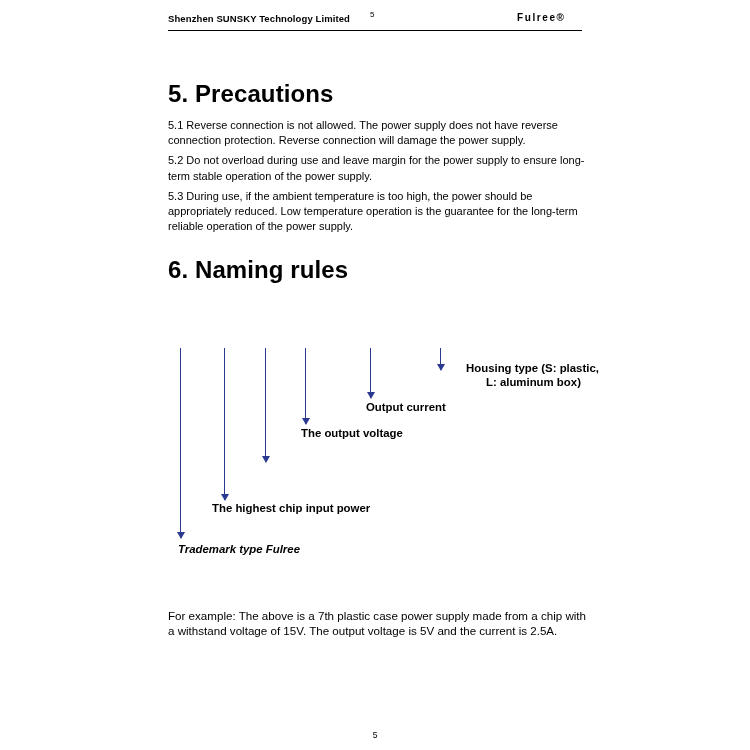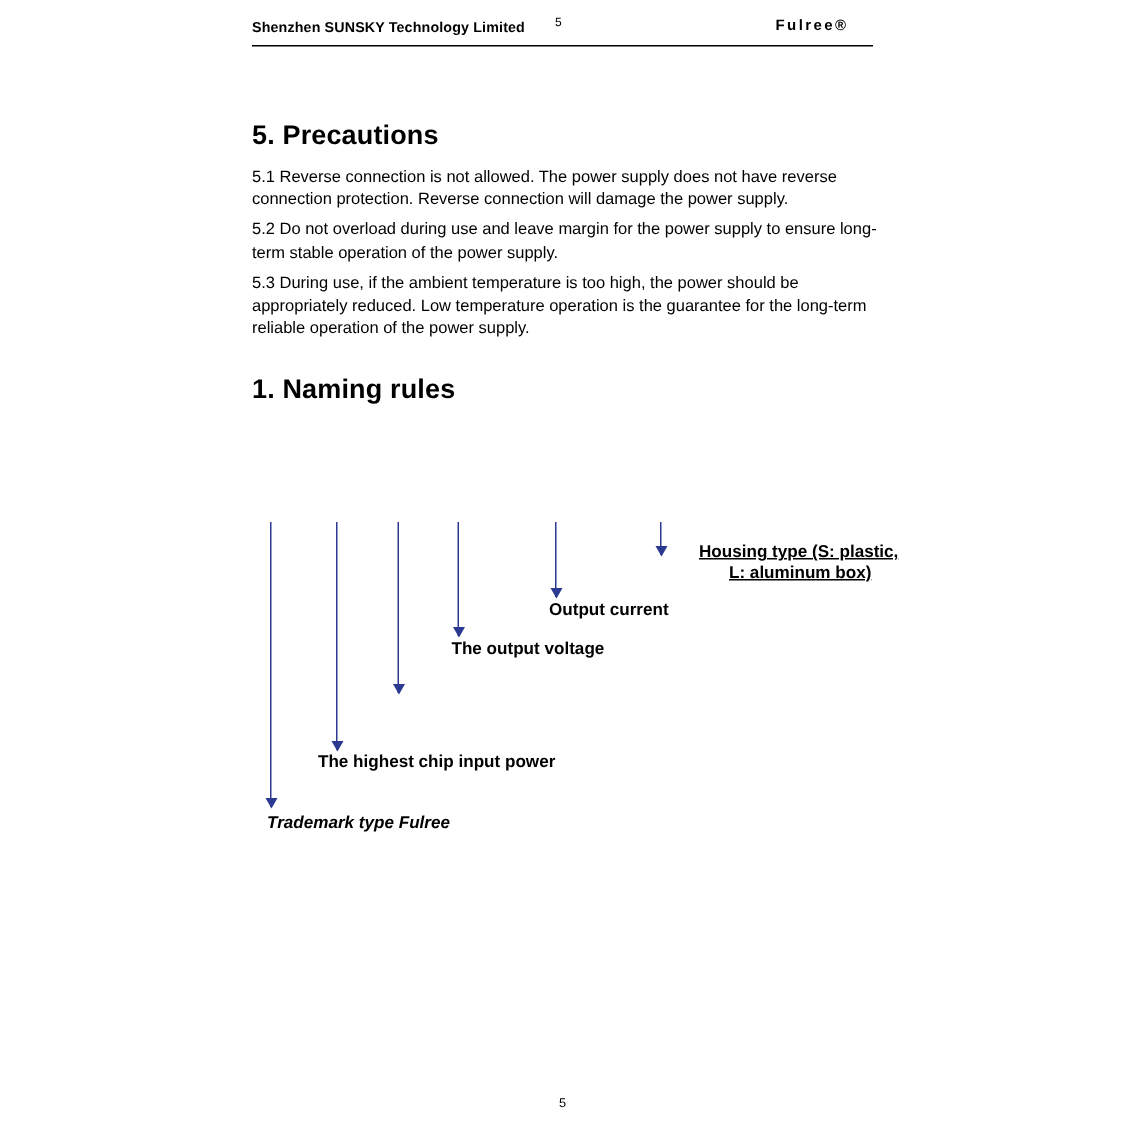--- a/index.html
+++ b/index.html
@@ -66,21 +66,21 @@
 
   
   .content {
     position: absolute;
     left: 168px;
     top: 80px;
     width: 420px;
   }
 
   h2.section-title {
-    font-size: 18px;
+    font-size: 24px;
     font-weight: bold;
     margin: 0 0 10px 0;
     letter-spacing: 0.1px;
   }
   h2.section-title.second {
     margin-top: 22px;
     margin-bottom: 0;
   }
 
   p.para {
@@ -135,21 +135,20 @@
   .legend {
     position: absolute;
     font-size: 11.4px;
     font-weight: bold;
     line-height: 14px;
     white-space: nowrap;
   }
   .legend.wrap {
     white-space: normal;
     width: 170px;
-    text-decoration: underline;
   }
   .legend .l2 {
     display: block;
     padding-left: 20px;
   }
 
   
   .example {
     position: absolute;
     left: 168px;
@@ -180,21 +179,21 @@
     <div class="header-right">Fulree®</div>
     <div class="header-rule"></div>
   </div>
 
   <div class="content">
     <h2 class="section-title">5. Precautions</h2>
     <p class="para">5.1 Reverse connection is not allowed. The power supply does not have reverse connection protection. Reverse connection will damage the power supply.</p>
     <p class="para">5.2 Do not overload during use and leave margin for the power supply to ensure long-term stable operation of the power supply.</p>
     <p class="para">5.3 During use, if the ambient temperature is too high, the power should be appropriately reduced. Low temperature operation is the guarantee for the long-term reliable operation of the power supply.</p>
 
-    <h2 class="section-title second">1. Naming rules</h2>
+    <h2 class="section-title second">6. Naming rules</h2>
   </div>
 
 
   <div class="arrow" style="left:440px; top:348px; height:22px;"></div>
   <div class="arrow" style="left:370px; top:348px; height:50px;"></div>
   <div class="arrow" style="left:305px; top:348px; height:76px;"></div>
   <div class="arrow" style="left:265px; top:348px; height:114px;"></div>
   <div class="arrow" style="left:224px; top:348px; height:152px;"></div>
   <div class="arrow" style="left:180px; top:348px; height:190px;"></div>
 
@@ -205,16 +204,17 @@
 
   <div class="legend" style="left:366px; top:400px;">Output current</div>
 
   <div class="legend" style="left:301px; top:426px;text-align:right;">The output voltage</div>
 
 
   <div class="legend" style="left:212px; top:501px;">The highest chip input power</div>
 
   <div class="legend" style="left:178px; top:542px;font-style:italic;">Trademark type Fulree</div>
 
+  <p class="example">For example: The above is a 7th plastic case power supply made from a chip with a withstand voltage of 15V. The output voltage is 5V and the current is 2.5A.</p>
 
   <div class="footer-pagenum">5</div>
 
 </div>
 
 </body></html>

